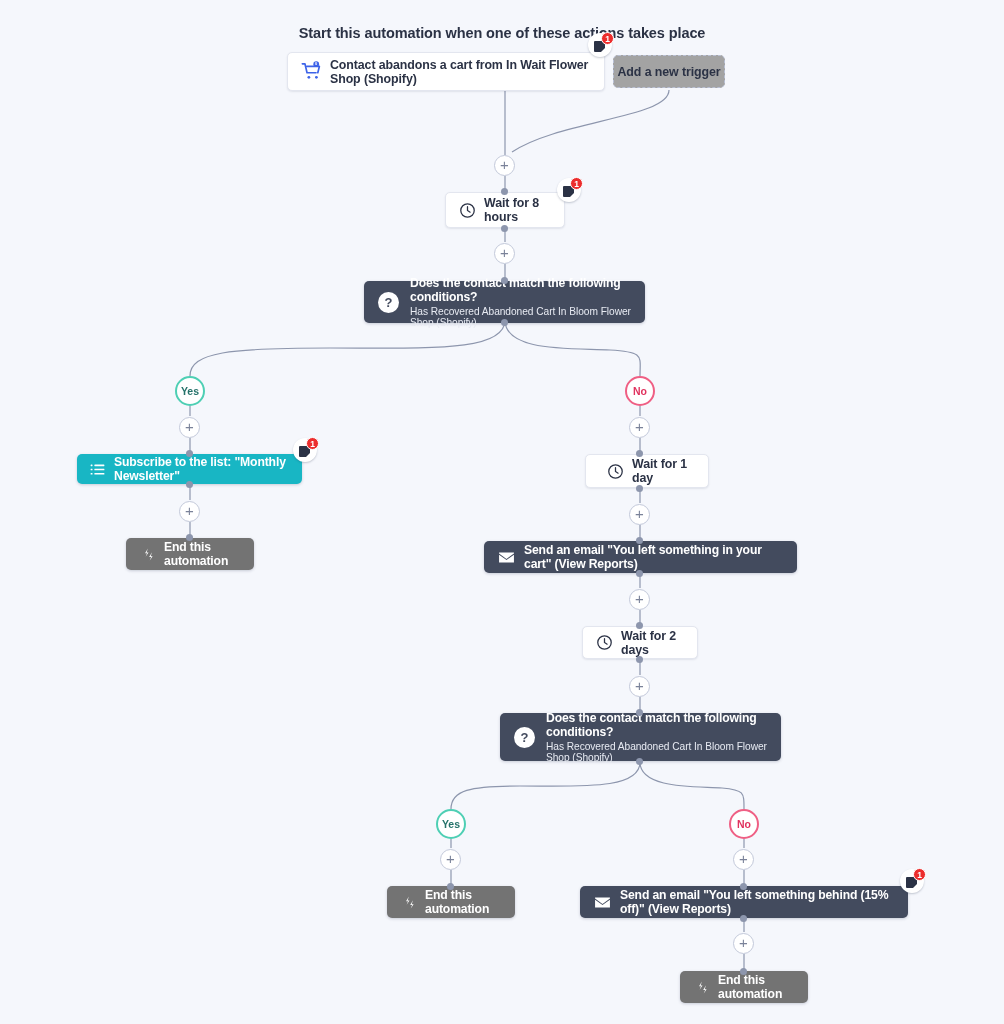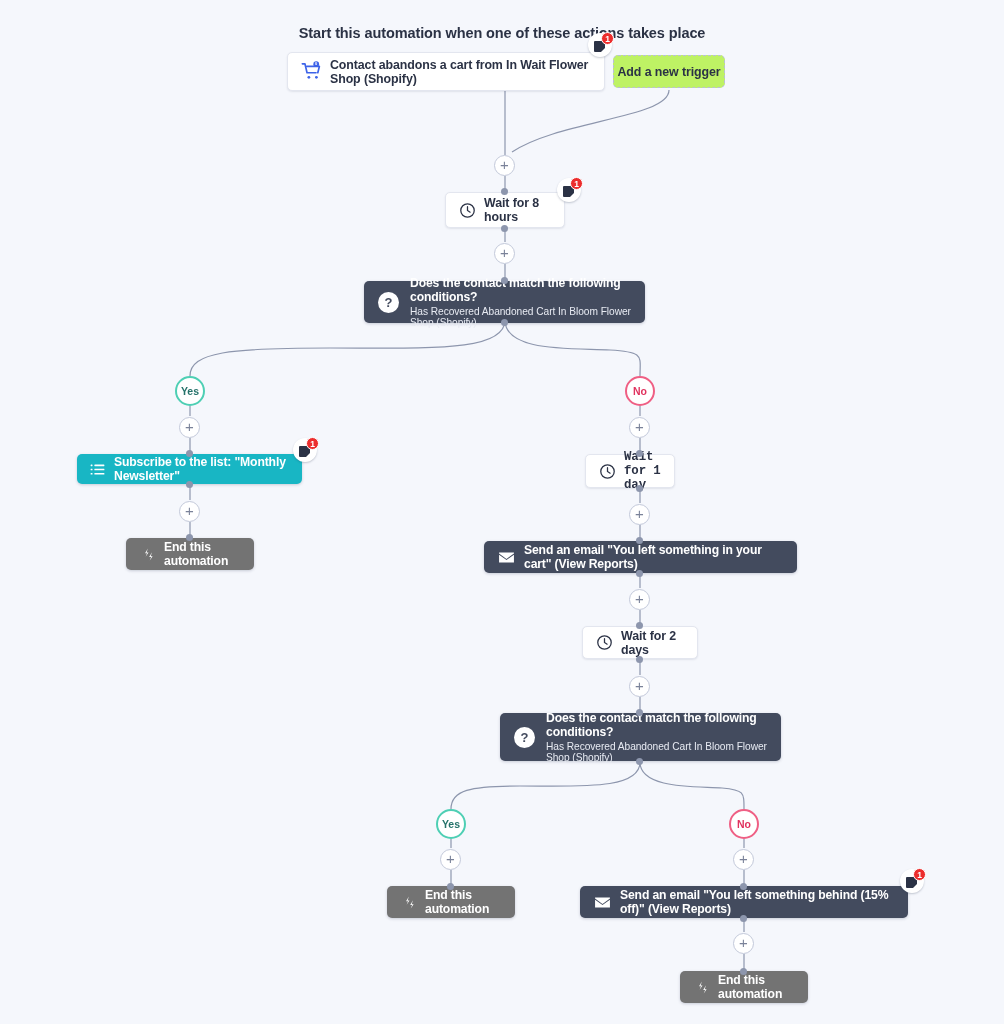--- a/index.html
+++ b/index.html
@@ -26,21 +26,21 @@
     border-radius: 5px;
     z-index: 5;
   }
 
   .n-white {
     background: #ffffff;
     border: 1px solid #e3e6ef;
     box-shadow: 0 1px 2px rgba(40,50,80,.10);
   }
   .n-dash {
-    background: #bef264;
+    background: #a3a3a3;
     border: 1px dashed #b9c0d4;
     justify-content: center;
   }
   .n-dark {
     background: #434b5e;
     box-shadow: 0 1px 3px rgba(40,50,80,.22);
   }
   .n-teal {
     background: #18b6c4;
     box-shadow: 0 1px 3px rgba(40,50,80,.22);
@@ -276,21 +276,21 @@
     <span class="ico" style="width:16px;height:16px;margin-right:8px;">
       <svg viewBox="0 0 24 24" width="15" height="15" fill="#ffffff">
         <path d="M11 2.5 6.5 10h3.2L7.4 15.5 12 8.6H8.9z"></path>
         <path d="M17.6 8.5 13.1 16h3.2l-2.3 5.5 4.6-6.9h-3.1z"></path>
       </svg>
     </span>
     <span class="lbl-w">End this automation</span>
   </div>
 
   <div class="dot" style="left:636px; top:450px;"></div>
-  <div class="node n-white" style="left:585px; top:454px; width:90px; height:34px; padding:0 12px;font-family:Liberation Mono, monospace;">
+  <div class="node n-white" style="left:585px; top:454px; width:124px; height:34px; padding:0 20px;">
     <span class="ico" style="width:18px;height:18px;margin-right:8px;">
       <svg viewBox="0 0 24 24" width="17" height="17" fill="none" stroke="#2b3245" stroke-width="1.8">
         <circle cx="12" cy="12" r="9.5"></circle>
           <path d="M12 6.6V12l3.7 2.4" stroke-linecap="round"></path>
       </svg>
     </span>
     <span class="lbl-dark">Wait for 1 day</span>
   </div>
   <div class="dot" style="left:636px; top:485px;"></div>
 

